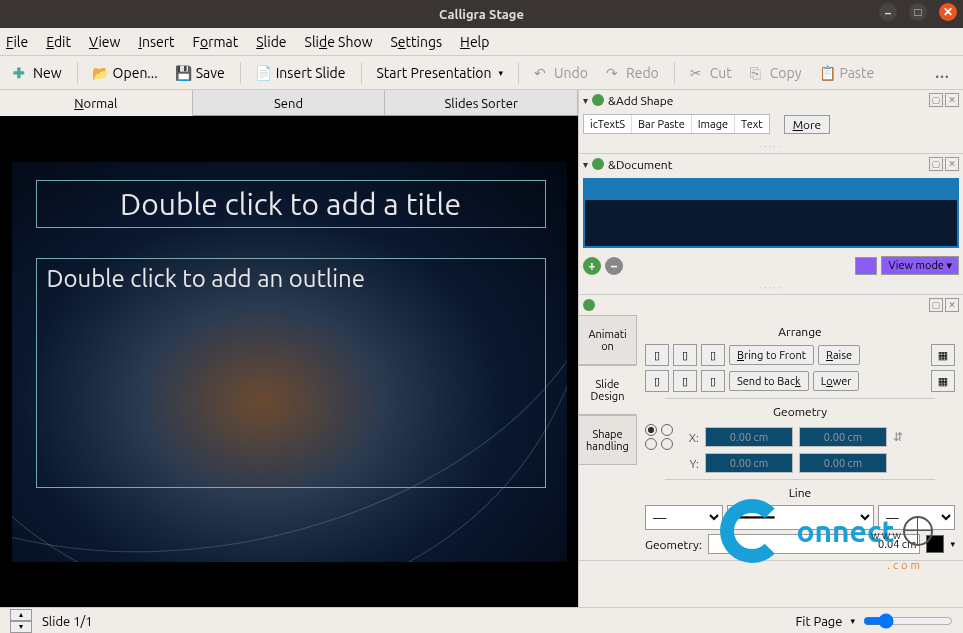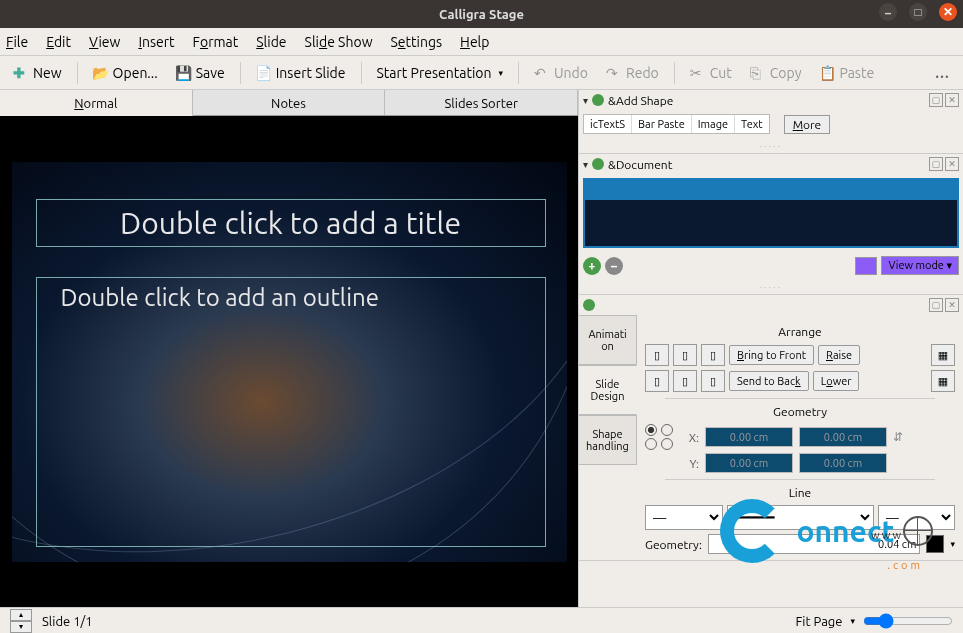--- a/index.html
+++ b/index.html
@@ -44,23 +44,23 @@
 .viewtabs { height: 26px; display: flex; border-bottom: 1px solid #999; background: #d9d9d9; }
 .viewtab { flex: 1; display: flex; align-items: center; justify-content: center; border-right: 1px solid #bbb; background: #e3e3e3; cursor: pointer; font-size: 13px; }
 .viewtab.active { background: #f0ede9; border-bottom: 1px solid #f0ede9; margin-bottom: -1px; }
 
 
 .canvas-wrap { flex: 1; background: #000; display: flex; align-items: center; justify-content: center; overflow: hidden; }
 .slide { width: 555px; height: 400px; position: relative; background: radial-gradient(ellipse at 45% 60%, #6b4a30 0%, #2a3a50 28%, #0a1830 55%, #020712 100%); overflow: hidden; }
 .slide::before, .slide::after { content: ""; position: absolute; border: 1px solid rgba(160,190,220,.25); border-radius: 50%; }
 .slide::before { width: 800px; height: 500px; left: -200px; top: -120px; transform: rotate(-12deg); }
 .slide::after { width: 700px; height: 700px; left: -120px; top: -260px; transform: rotate(30deg); }
-.ph { position: absolute; border: 1px solid #7aa; color: #e8e8e8; padding: 6px 24px; font-size: 28px; margin-top: 19px; }
+.ph { position: absolute; border: 1px solid #7aa; color: #e8e8e8; padding: 6px 10px; font-size: 28px; }
 .ph.title { left: 24px; top: 18px; width: 510px; height: 48px; text-align: center; font-size: 30px; }
-.ph.outline { left: 24px; top: 96px; width: 510px; height: 270px; font-size: 24px; }
+.ph.outline { left: 24px; top: 96px; width: 510px; height: 230px; font-size: 24px; }
 
 
 .panel { border-bottom: 1px solid #ccc; }
 .phead { display: flex; align-items: center; padding: 3px 4px; font-size: 12px; gap: 4px; }
 .phead .tri { font-size: 10px; color: #333; }
 .phead .grn { width: 12px; height: 12px; background: #4a9b4a; border-radius: 50%; display: inline-block; }
 .phead .ctl { margin-left: auto; display: flex; gap: 2px; color: #888; }
 .phead .ctl span { width: 14px; height: 14px; border: 1px solid #999; font-size: 9px; display: flex; align-items: center; justify-content: center; cursor: pointer; }
 
 .shape-row { display: flex; align-items: center; padding: 4px; gap: 14px; }
@@ -188,21 +188,21 @@
 </div>
 
 <div class="body">
 
   <div class="left">
     <div class="viewtabs">
       <div class="viewtab active">
           <span><u>N</u>ormal</span>
         </div>
       <div class="viewtab">
-          <span>Notes</span>
+          <span>Send</span>
         </div>
       <div class="viewtab">
           <span>Slides Sorter</span>
         </div>
     </div>
     <div class="canvas-wrap">
       <div class="slide">
         <div class="ph title">Double click to add a title</div>
         <div class="ph outline">Double click to add an outline</div>
       </div>

